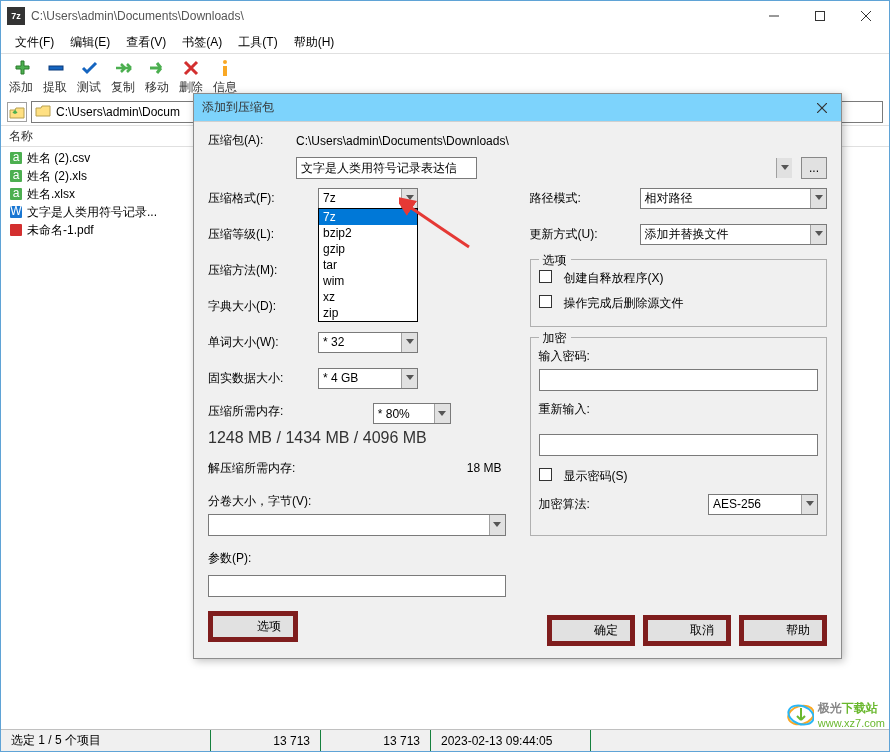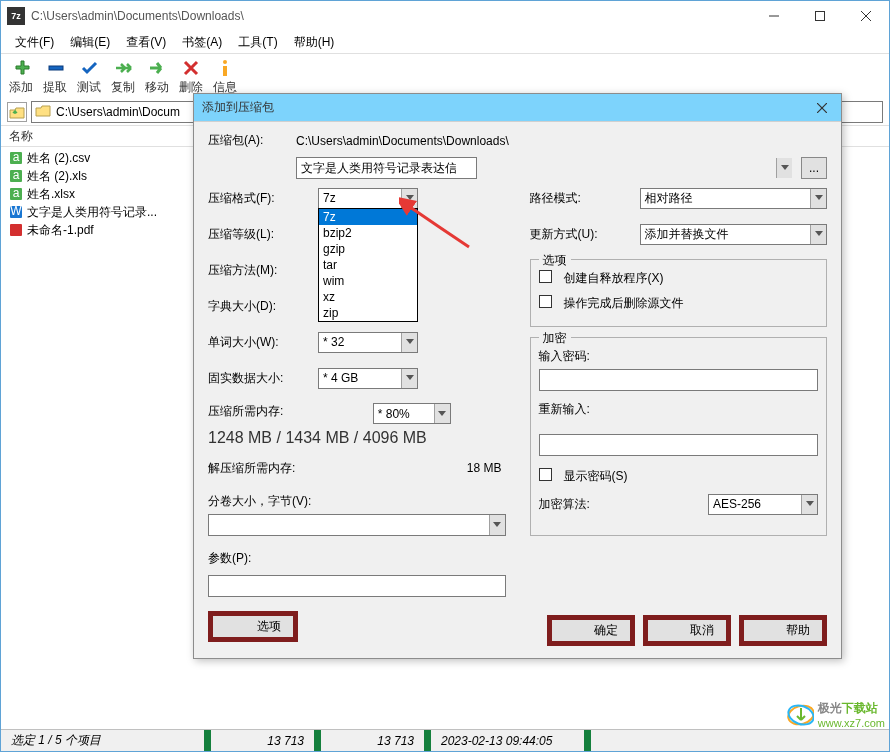--- a/index.html
+++ b/index.html
@@ -34,21 +34,21 @@
 .addr-wrap .folder-icon { position: absolute; left: 4px; top: 3px; z-index: 1; }
 
 
 .file-header { height: 22px; background: #fff; border-top: 1px solid #e0e0e0; border-bottom: 1px solid #e0e0e0; display: flex; align-items: center; padding: 0 8px; color: #333; }
 .file-list { padding: 2px 4px; }
 .file-row { display: flex; align-items: center; height: 18px; gap: 4px; padding: 0 4px; cursor: pointer; }
 .file-ico { width: 14px; height: 14px; display: inline-block; }
 
 
 .statusbar { position: absolute; bottom: 0; left: 0; right: 0; height: 22px; border-top: 1px solid #c0c0c0; display: flex; align-items: center; font-size: 11px; background: #f0f0f0; }
-.status-cell { padding: 0 10px; border-right: 7px solid #15803d; height: 100%; display: flex; align-items: center; min-width: 100px; font-style: italic; }
+.status-cell { padding: 0 10px; border-right: 1px solid #15803d; height: 100%; display: flex; align-items: center; min-width: 100px; }
 
 
 .dialog { position: absolute; top: 92px; left: 192px; width: 649px; height: 566px; background: #f0f0f0; border: 1px solid #8c8c8c; box-shadow: 2px 2px 8px rgba(0,0,0,0.25); z-index: 10; }
 .dlg-titlebar { height: 28px; background: #7dd3fc; display: flex; align-items: center; padding: 0 6px; border-bottom: 1px solid #d0d0d0; }
 .dlg-titlebar .dlg-title { flex: 1; color: #333; font-size: 12px; padding-left: 2px; }
 .dlg-close { width: 26px; height: 24px; display: flex; align-items: center; justify-content: center; cursor: pointer; }
 .dlg-body { padding: 10px 14px; position: relative; height: calc(100% - 28px); }
 
 .row { display: flex; align-items: center; margin-bottom: 8px; }
 .lbl { width: 88px; color: #000; }

